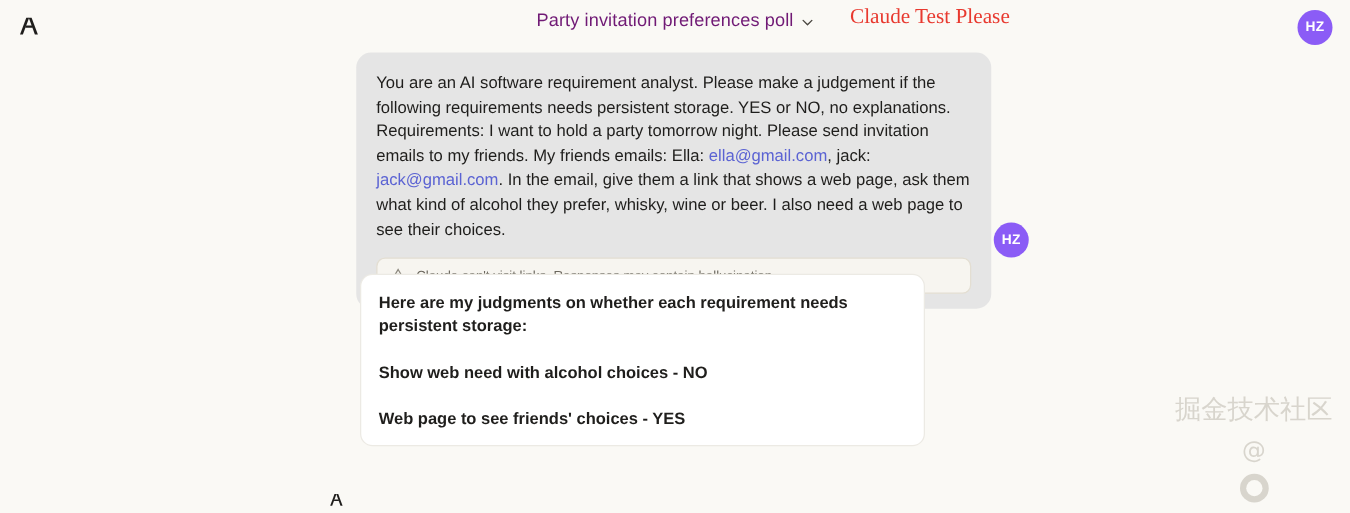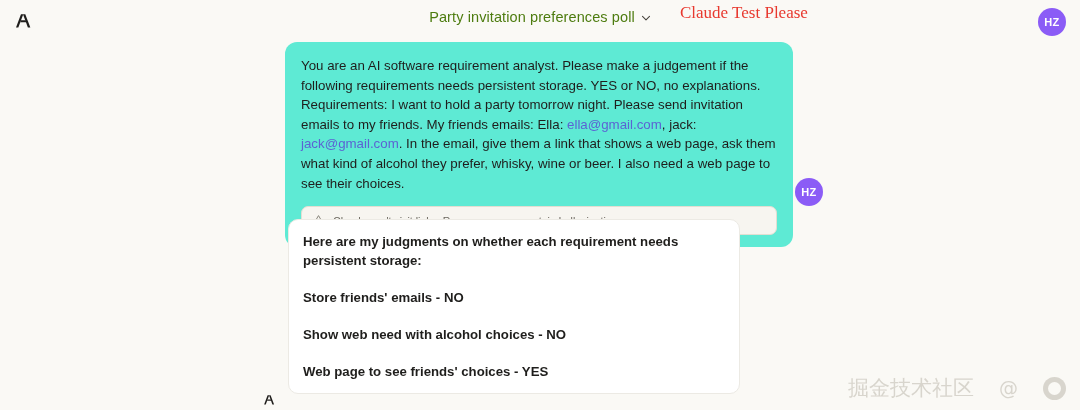--- a/index.html
+++ b/index.html
@@ -30,21 +30,21 @@
   }
   .logo svg { display: block; }
   .title-wrap {
     position: absolute;
     left: 0; right: 0; top: 9px;
     display: flex; align-items: center; justify-content: center;
     gap: 6px;
   }
   .conv-title {
     font-size: 14.5px;
-    color: #4d7c0f;
+    color: #701a75;
     letter-spacing: 0.1px;
   }
   .chev {
     width: 10px; height: 10px;
     display: inline-block;
     position: relative;
     top: 1px;
   }
   .chev svg { display: block; }
   .annotation {
@@ -70,21 +70,21 @@
   
   .conversation {
     position: absolute;
     top: 38px; left: 0; right: 0; bottom: 0;
   }
 
   .user-msg {
     position: absolute;
     left: 285px; top: 4px;
     width: 508px;
-    background: #5eead4;
+    background: #e5e5e5;
     border-radius: 12px;
     padding: 14px 16px 12px 16px;
   }
   .user-text {
     font-size: 13.3px;
     line-height: 19.6px;
     color: #1f1e1c;
     margin: 0;
   }
   .user-text a, .email-link {
@@ -134,25 +134,26 @@
     width: 18px; height: 18px;
   }
   .assistant-logo svg { display: block; }
 
   
   .watermark {
     position: absolute;
     right: 14px; bottom: 8px;
     display: flex;
     align-items: center;
-    gap: 25px;
+    gap: 8px;
     color: #d8d5cd;
     font-size: 21px;
     font-family: "DejaVu Sans", sans-serif;
     white-space: nowrap;
+    flex-direction: column;
   }
   .wm-at { font-size: 19px; }
   .wm-logo {
     width: 23px; height: 23px;
     border-radius: 50%;
     background: #d8d5cd;
     display: inline-block;
     position: relative;
   }
   .wm-logo::after {
@@ -206,21 +207,20 @@
           </svg>
         </span>
         <span class="warn-text">Claude can't visit links. Responses may contain hallucination.</span>
       </div>
     </div>
 
     <div class="avatar avatar-user-msg">HZ</div>
 
     <div class="assistant-msg">
       <p class="assistant-line">Here are my judgments on whether each requirement needs persistent storage:</p>
-      <p class="assistant-line">Store friends' emails - NO</p>
       <p class="assistant-line">Show web need with alcohol choices - NO</p>
       <p class="assistant-line">Web page to see friends' choices - YES</p>
 
     </div>
 
     <div class="assistant-logo">
       <svg width="18" height="18" viewBox="0 0 26 26" aria-hidden="true">
         <path d="M6.0 19.5 L11.0 6.2 L13.3 6.2 L8.3 19.5 Z" fill="#1f1e1c"></path>
         <path d="M13.0 6.2 L15.3 6.2 L20.3 19.5 L17.9 19.5 Z" fill="#1f1e1c"></path>
         <path d="M10.2 14.2 L16.3 14.2 L15.6 12.3 L10.9 12.3 Z" fill="#1f1e1c"></path>

